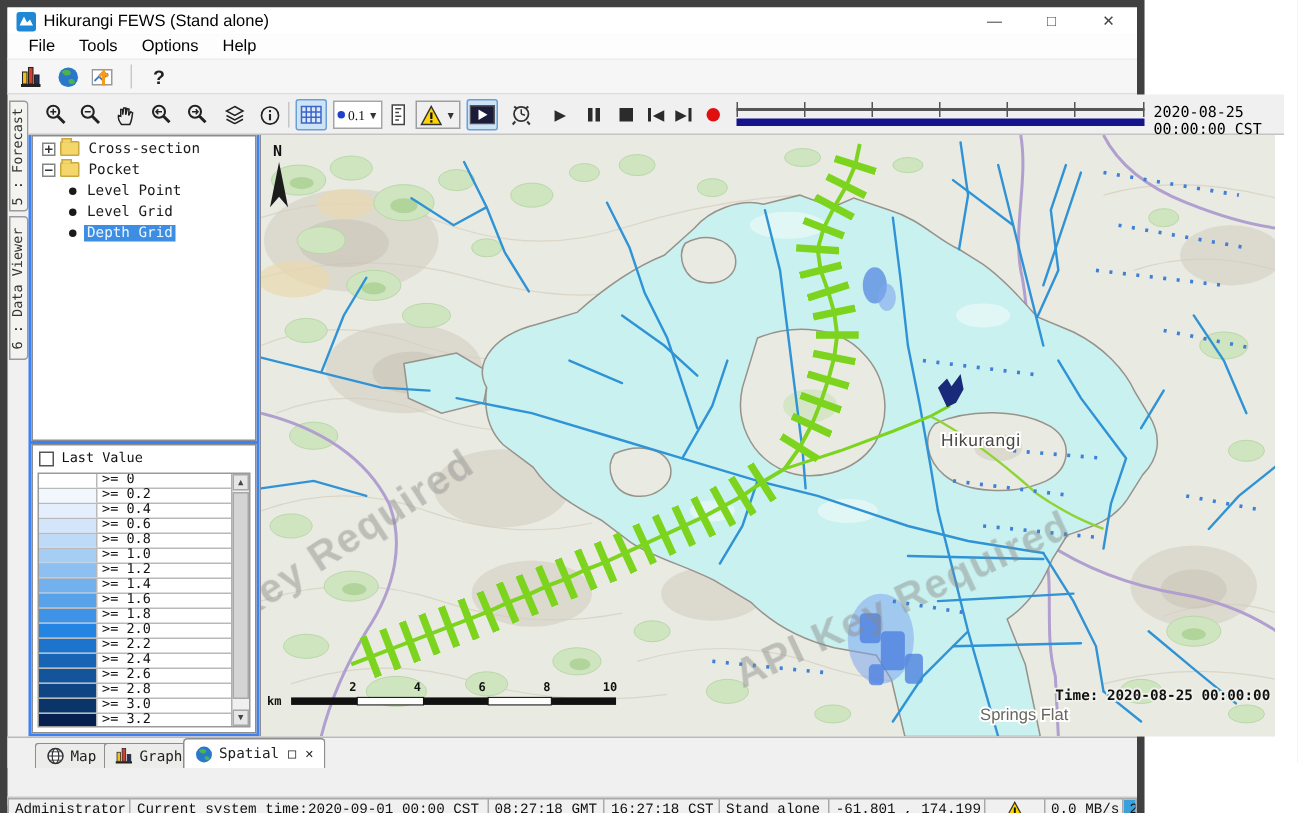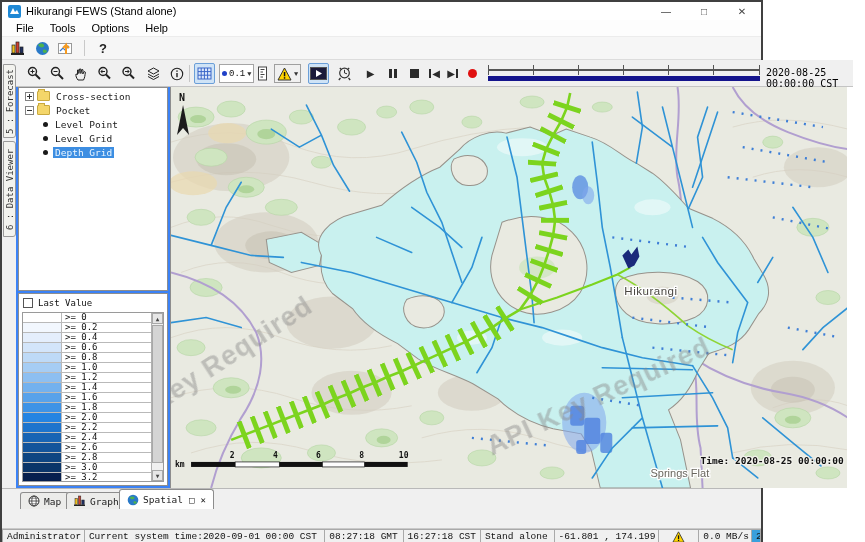--- a/index.html
+++ b/index.html
@@ -1,18 +1,18 @@
 <!DOCTYPE html>
 <html><head>
 <meta charset="utf-8">
 <style>
   * { margin:0; padding:0; box-sizing:border-box; }
   html,body { width:865px; height:542px; overflow:hidden; }
   body { font-family:"Liberation Sans", sans-serif; font-size:11px; color:#111; }
-  #app { position:relative; width:763px; height:542px; background:#f0f0f0; border:2px solid #404040; }
+  #app { position:relative; width:763px; height:542px; background:#f0f0f0; border:5px solid #404040; }
 
   
   .titlebar { position:absolute; left:0; top:0; width:100%; height:18px; background:#fff; display:flex; align-items:center; }
   .appicon { width:13px; height:13px; margin:0 5px 0 6px; background:#1e88d5; border-radius:2px; position:relative; }
   .appicon svg { position:absolute; left:1px; top:1px; }
   .title-text { font-size:11px; color:#000; }
   .win-controls { margin-left:auto; display:flex; height:100%; }
   .win-btn { width:38px; height:100%; display:flex; align-items:center; justify-content:center; color:#444; font-size:10px; cursor:default; }
 
   
@@ -31,21 +31,21 @@
   .vtab-right { right:1px; width:13px; border-radius:0 3px 3px 0; writing-mode:vertical-rl; }
   #tab-forecast { top:62px; height:74px; }
   #tab-dataviewer { top:139px; height:96px; }
   #tab-plotoverview { top:62px; height:155px; }
 
   
   .maptoolbar { position:absolute; left:14px; top:58px; width:837px; height:27px; background:#f0f0f0; border-bottom:1px solid #c4c4c4; }
   .mtb-btn { position:absolute; top:3px; width:21px; height:21px; display:flex; align-items:center; justify-content:center; }
   .mtb-btn.pressed { background:#cfe3f6; border:1px solid #6b9fd8; border-radius:2px; }
   .mtb-sep { position:absolute; top:5px; width:1px; height:17px; background:#c6c6c6; }
-  .mtb-dd { position:absolute; top:4px; height:19px; background:#fff; border:1px solid #a5a5a5; display:flex; align-items:center; padding:0 2px; gap:2px; font-size:9px; font-family:Liberation Mono, monospace; }
+  .mtb-dd { position:absolute; top:4px; height:19px; background:#fff; border:1px solid #a5a5a5; display:flex; align-items:center; padding:0 2px; gap:2px; font-size:9px; font-family:Liberation Serif, serif; }
   .caret { font-size:7px; color:#333; }
   .blue-dot { width:5px; height:5px; border-radius:50%; background:#2040c8; }
   .tp { font-size:10px; color:#2b2b2b; }
   .tp-pause { display:flex; gap:2px; }
   .tp-pause i { display:block; width:3px; height:9px; background:#2b2b2b; }
   .tp-stop i { display:block; width:9px; height:9px; background:#2b2b2b; }
   .tp-rec i { display:block; width:9px; height:9px; background:#e01010; border-radius:50%; }
   .tp-end { display:flex; align-items:center; gap:1px; }
   .tp-end b { display:block; width:2px; height:9px; background:#2b2b2b; }
   .timeline { position:absolute; left:418px; top:4px; width:326px; height:20px; }

